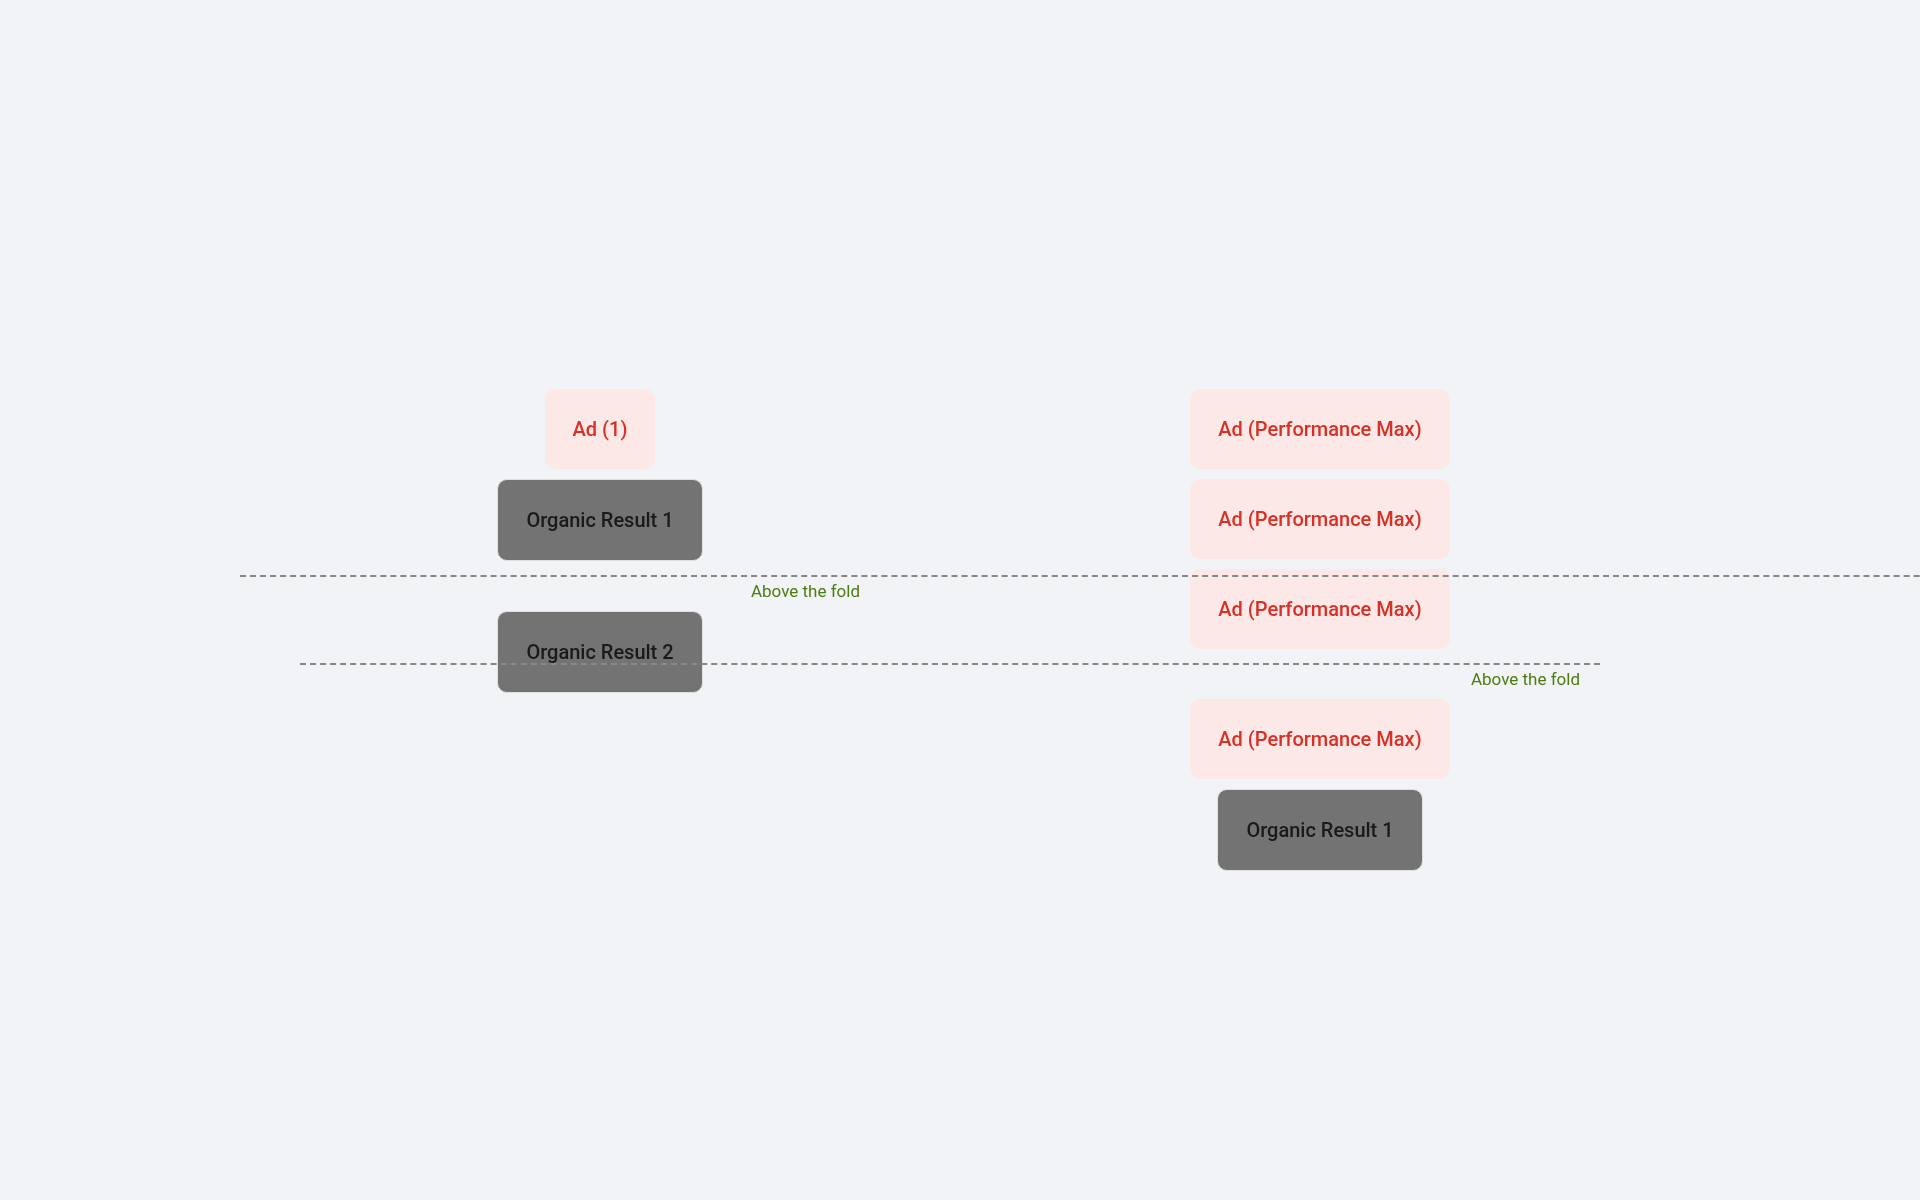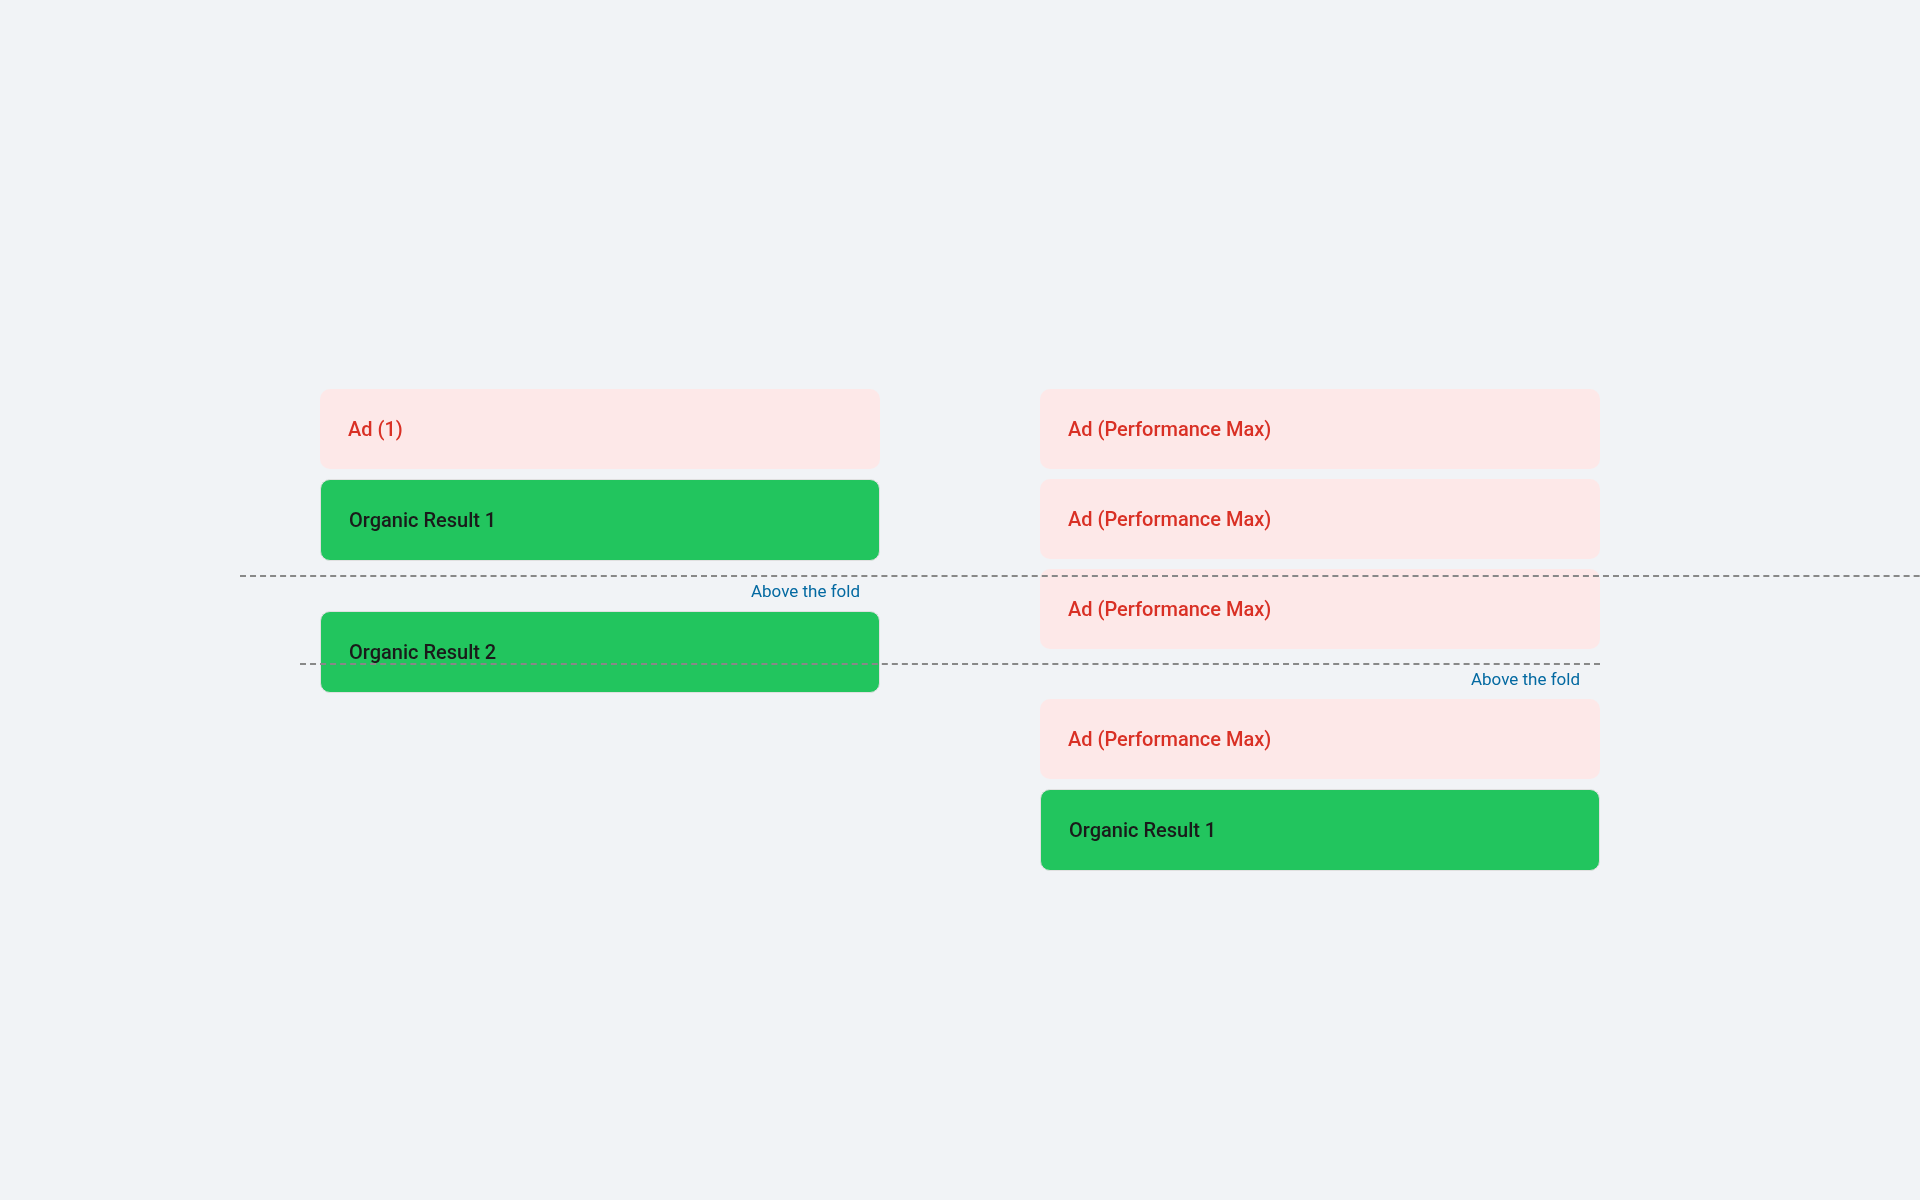--- a/index.html
+++ b/index.html
@@ -1,18 +1,19 @@
 <!DOCTYPE html>
 <html><head>
   <meta charset="utf-8">
   <style>
     * {
       box-sizing: border-box;
       margin: 0;
       padding: 0;
+      align-items: center;
     }
 
     body {
       background-color: #f1f3f6;
       font-family: -apple-system, BlinkMacSystemFont, 'Segoe UI', Roboto, Arial, sans-serif;
       width: 1920px;
       height: 1200px;
       overflow: hidden;
       display: flex;
       align-items: center;
@@ -42,21 +43,21 @@
       font-weight: 500;
     }
 
     .card-ad {
       background-color: #fde8e8;
       color: #d93025;
       border: none;
     }
 
     .card-organic {
-      background-color: #22c55e;
+      background-color: #737373;
       color: #1a1a1a;
       border: 1px solid #e0e0e0;
     }
 
     .fold-line-wrapper {
       position: relative;
       width: 100%;
       height: 0;
       margin: 4px 0;
     }
@@ -67,21 +68,21 @@
       left: -80px;
       right: -1200px;
       height: 0;
       border-top: 2.5px dashed #888;
       top: 0;
       z-index: 10;
     }
 
     .fold-label {
       position: absolute;
-      color: #0369a1;
+      color: #4d7c0f;
       font-size: 17px;
       font-weight: 400;
       white-space: nowrap;
       top: 6px;
     }
 
     
     .fold-label-left {
       right: 20px;
       top: 6px;

